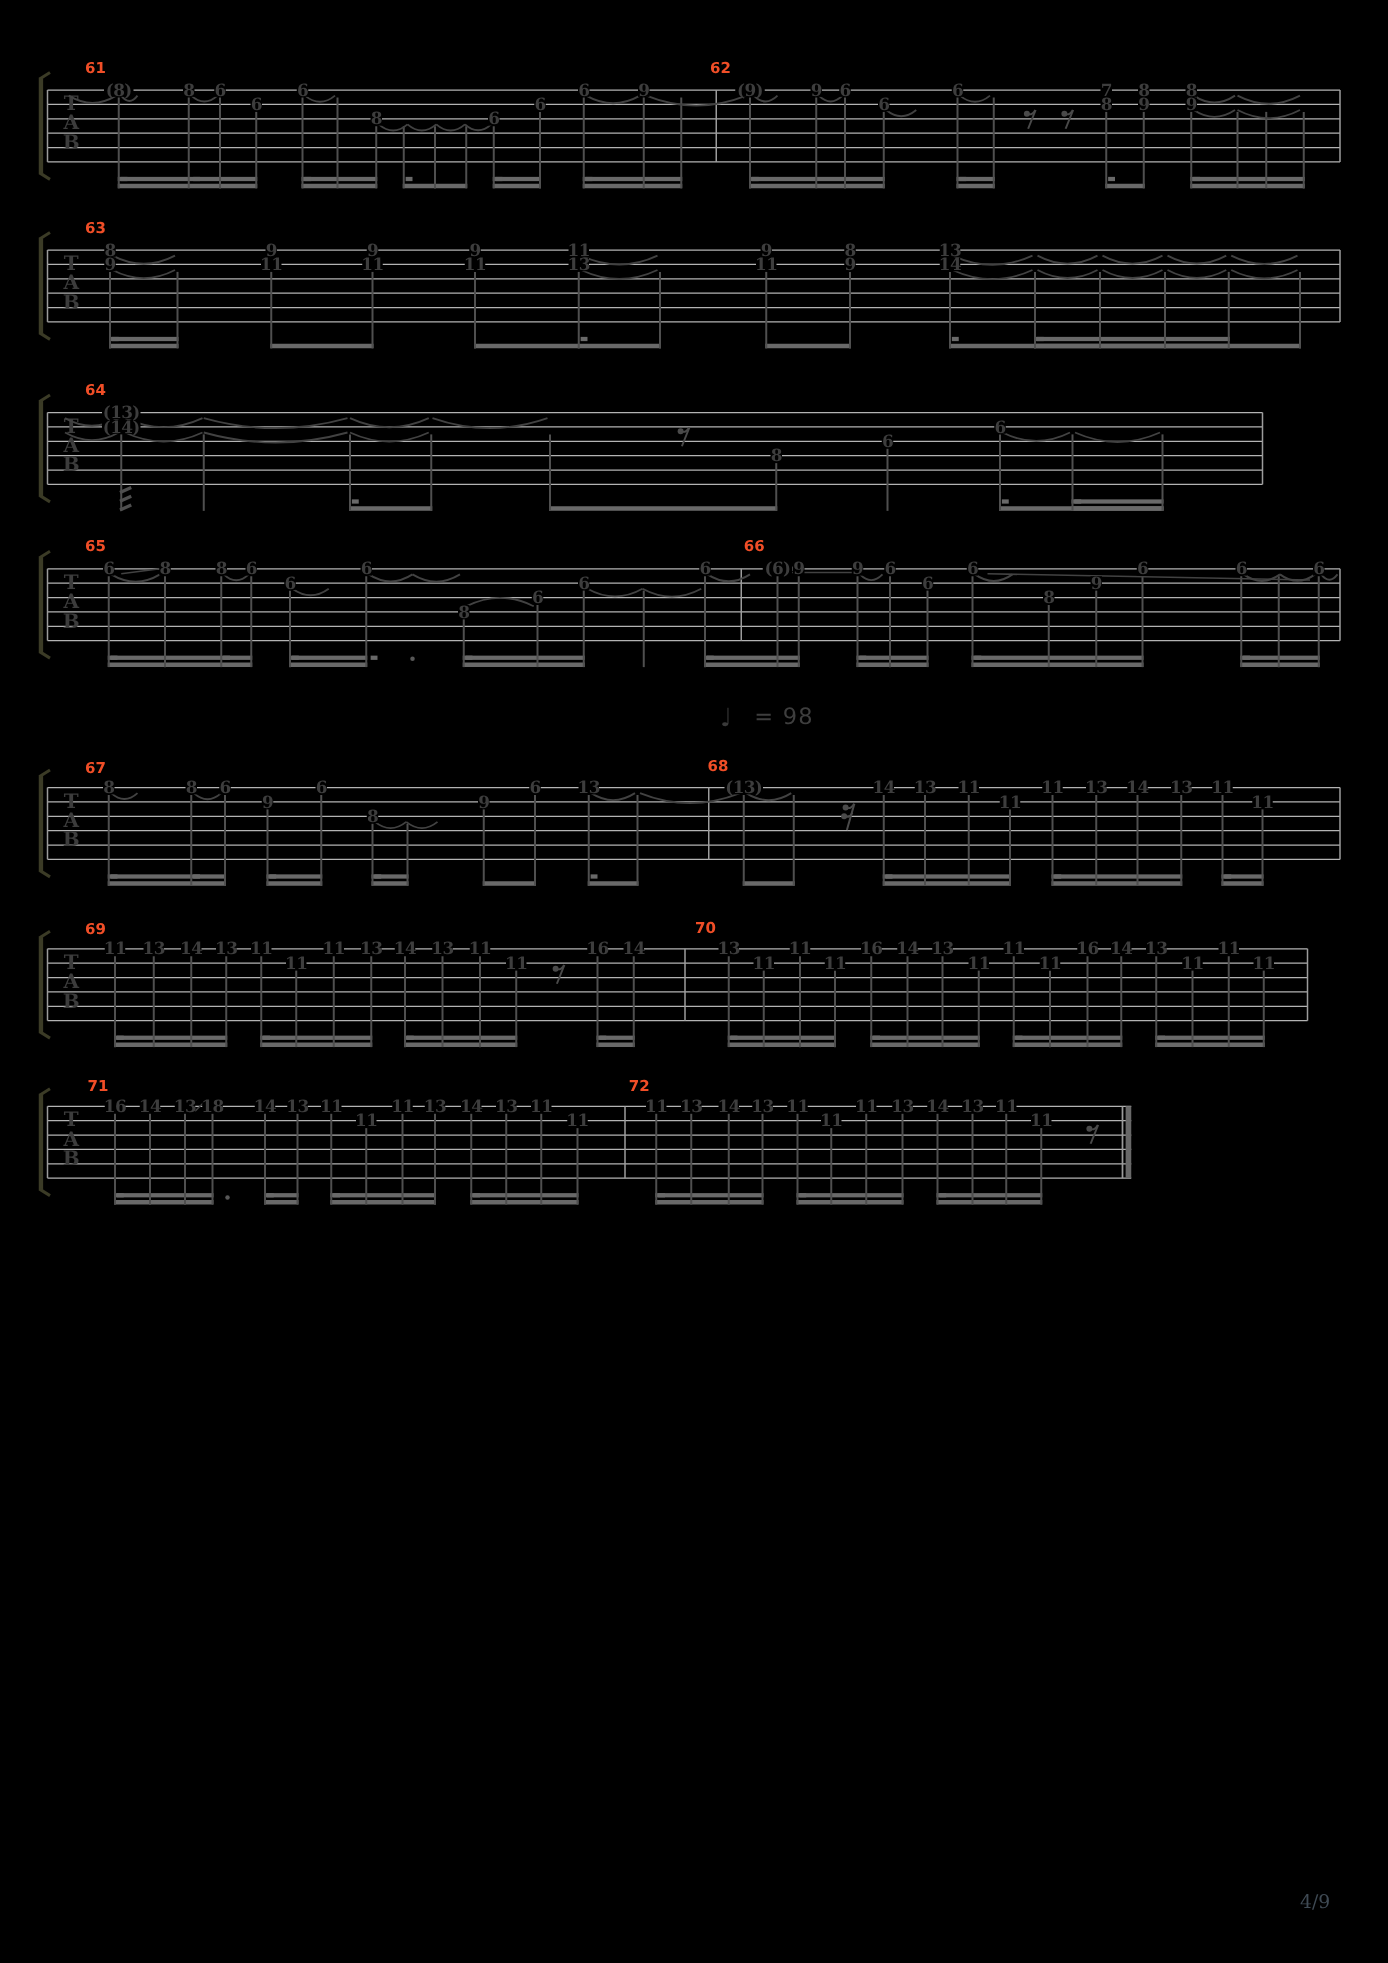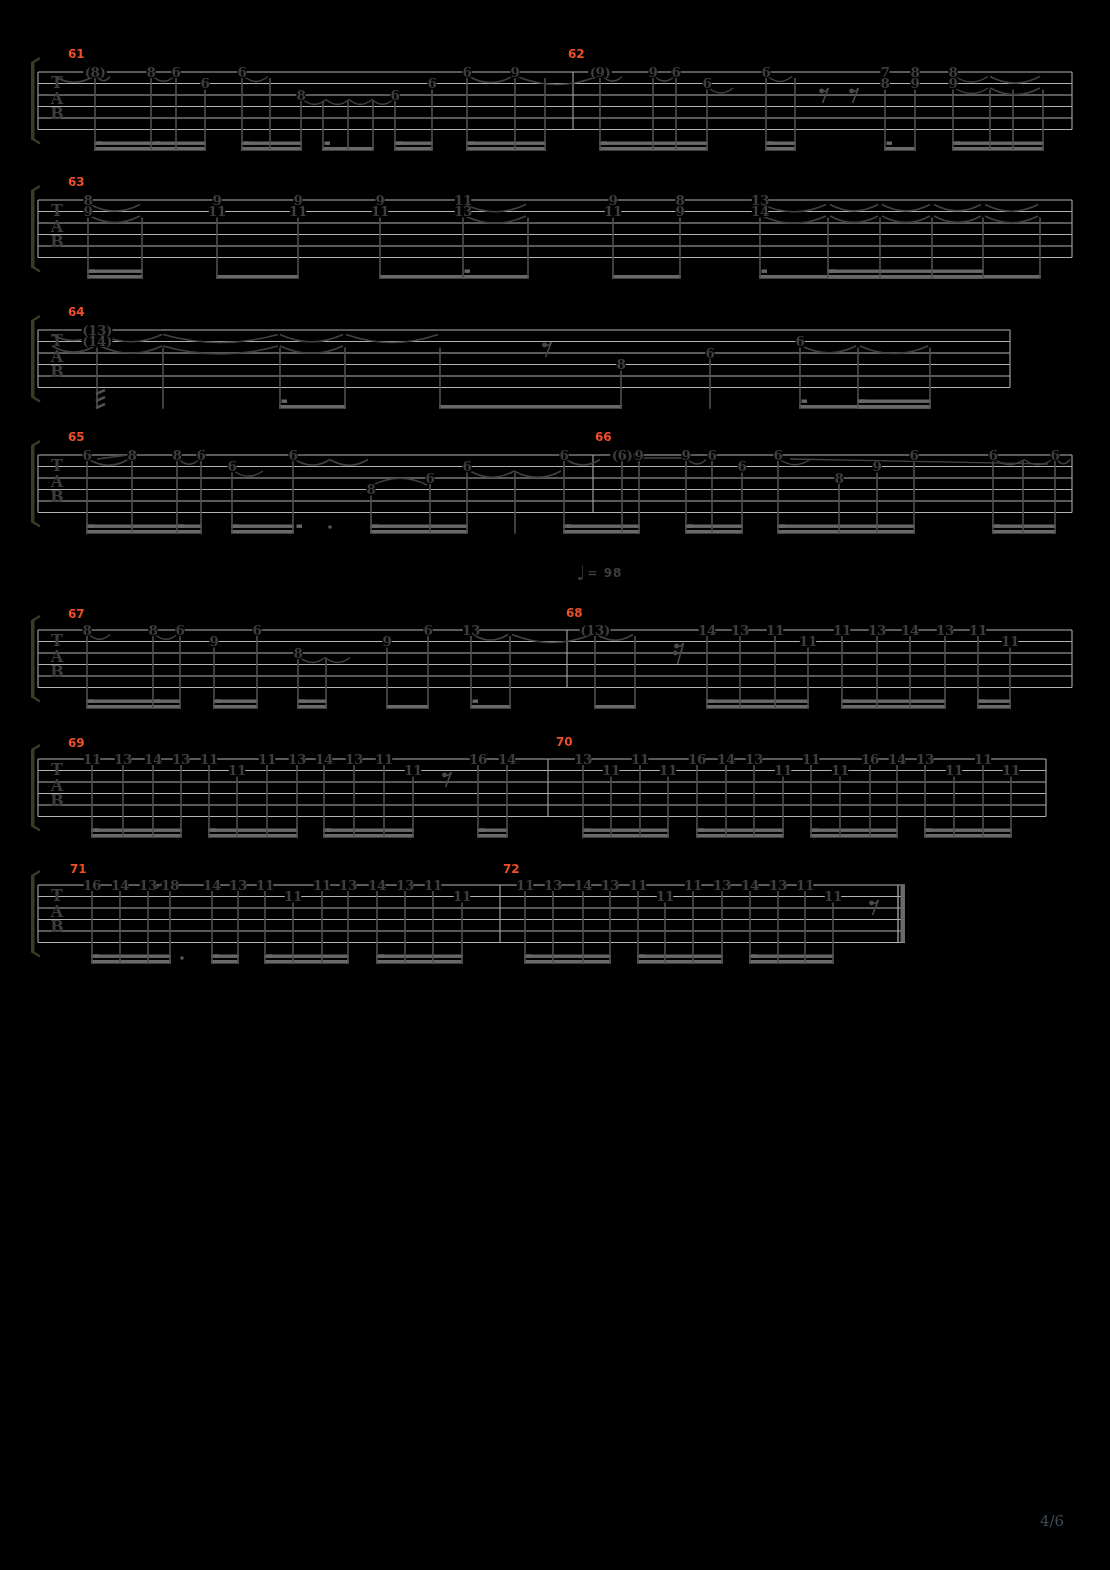--- a/index.html
+++ b/index.html
@@ -1,21 +1,21 @@
 <!DOCTYPE html>
 <html><head>
 <meta charset="utf-8">
 <style>
   html,body{margin:0;padding:0;background:#000;}
   .page{position:relative;width:1110px;height:1570px;background:#000;overflow:hidden;
         font-family:"DejaVu Sans",sans-serif;}
   svg{position:absolute;left:0;top:0;}
   .tempo{position:absolute;left:576px;top:563px;color:#3e3e3e;display:flex;align-items:center;}
   .tempo .glyph{font-size:20px;line-height:20px;color:#3a3a3a;}
-  .tempo .val{font-size:12px;font-weight:bold;margin-left:2px;letter-spacing:1px;}
+  .tempo .val{font-size:18px;font-weight:normal;margin-left:18px;letter-spacing:1px;}
   .footer{position:absolute;left:1040px;top:1512px;color:#3f4a54;font-size:15px;
           font-family:"DejaVu Serif",serif;}
 </style>
 </head>
 <body>
 
 <div class="page">
   <svg id="score" width="1110" height="1570">
       <rect x="31" y="62" width="3.5" height="77.5" fill="#3b3b26"></rect>
       <line x1="32" y1="63" x2="40" y2="58" stroke="#3b3b26" stroke-width="2.4"></line>
@@ -795,14 +795,14 @@
       <text x="805" y="889.6" font-size="13.5" fill="#3d3d3d" font-family="&quot;DejaVu Serif&quot;,serif" font-weight="bold" text-anchor="middle" letter-spacing="-0.5">11</text>
       <rect x="824.8" y="891" width="16.4" height="11" fill="#000000"></rect>
       <text x="833" y="901.1" font-size="13.5" fill="#3d3d3d" font-family="&quot;DejaVu Serif&quot;,serif" font-weight="bold" text-anchor="middle" letter-spacing="-0.5">11</text>
       <text x="70" y="873" font-size="12" fill="#f04e27" font-family="&quot;DejaVu Sans&quot;,sans-serif" font-weight="bold" text-anchor="start">71</text>
       <text x="503" y="873" font-size="12" fill="#f04e27" font-family="&quot;DejaVu Sans&quot;,sans-serif" font-weight="bold" text-anchor="start">72</text>
     </svg>
   <div class="tempo">
     <span class="glyph">♩</span>
     <span class="val">= 98</span>
   </div>
-  <div class="footer">4/6</div>
+  <div class="footer">4/9</div>
 </div>
 
 </body></html>

